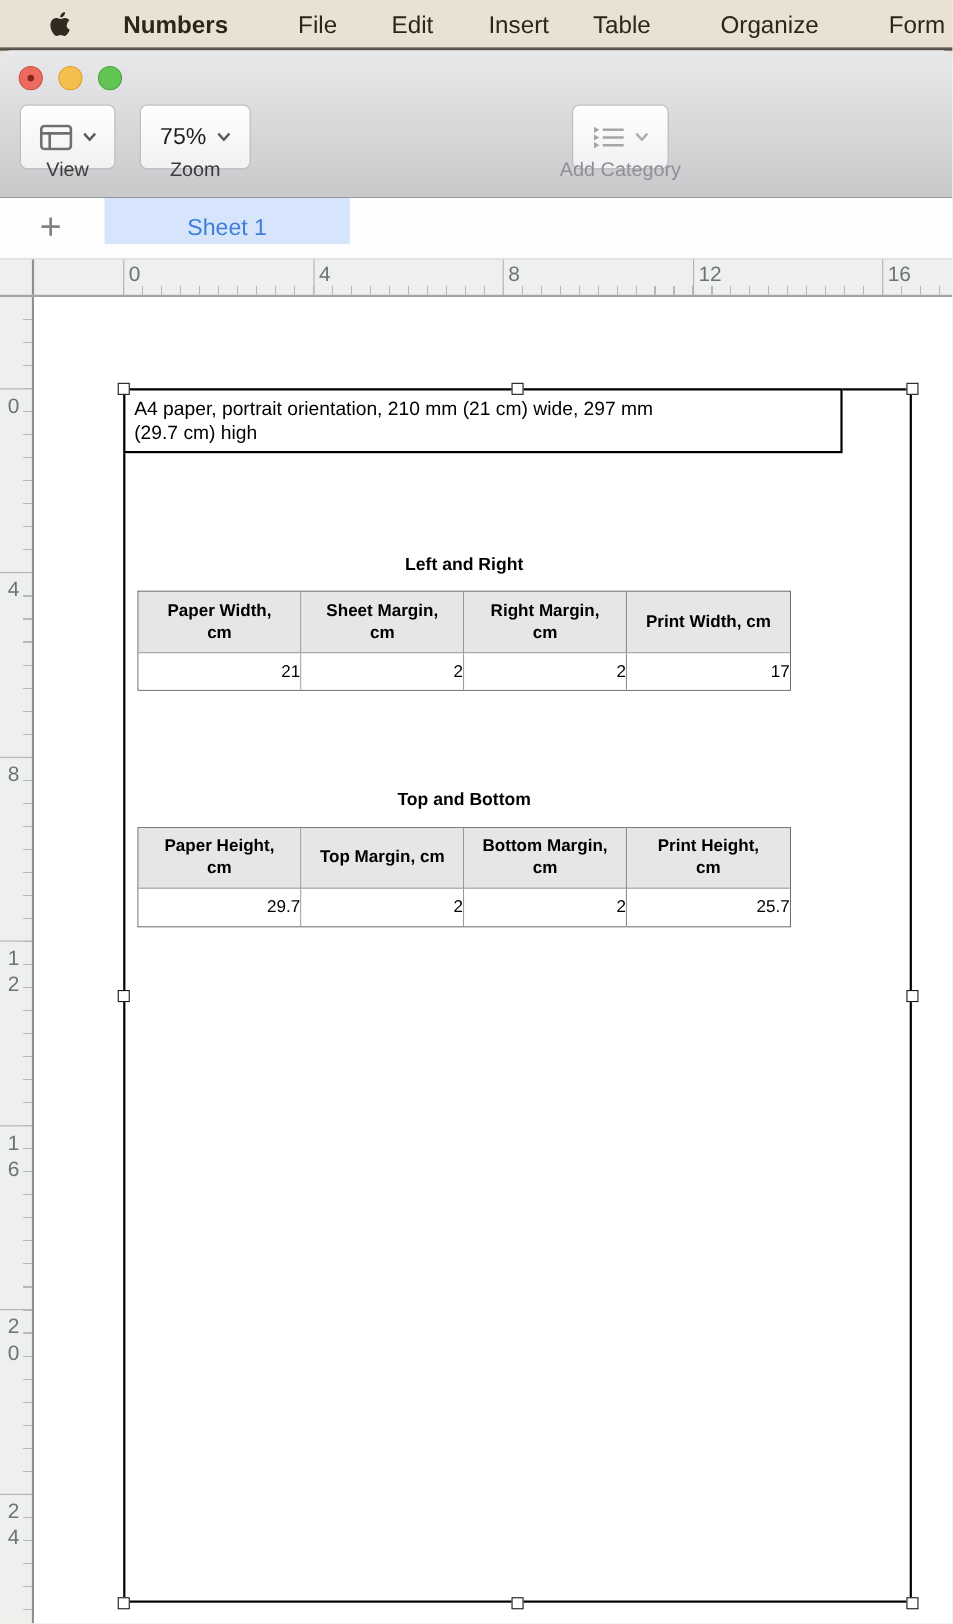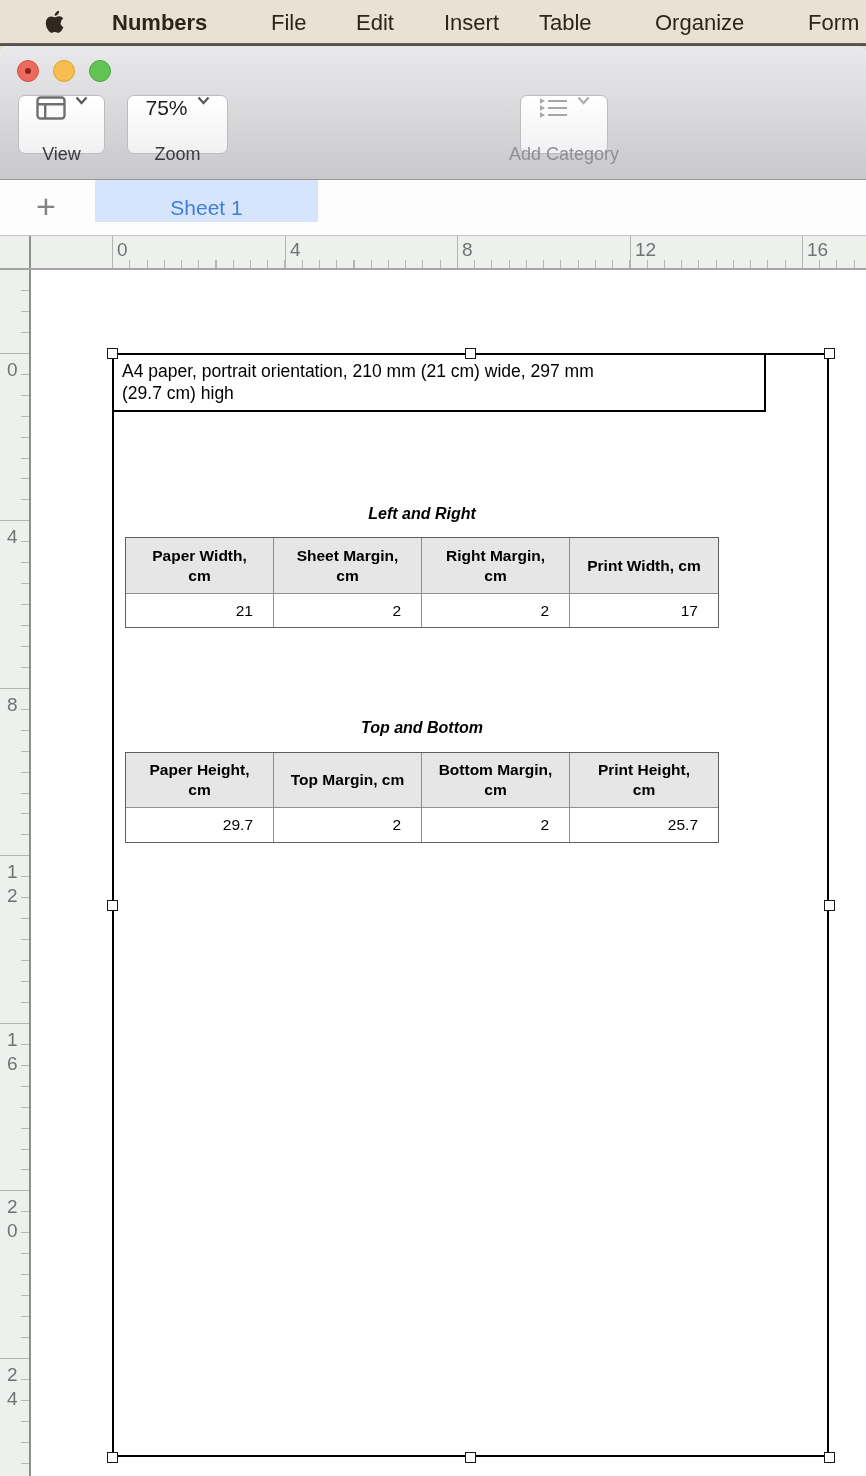--- a/index.html
+++ b/index.html
@@ -21,21 +21,21 @@
     border-radius:9px 9px 0 0;overflow:hidden;background:#fff;}
   .toolbar{position:absolute;left:0;top:0;width:866px;height:134px;
     background:linear-gradient(#e9e9eb,#c9c9cc);border-bottom:1px solid #98989b;box-sizing:border-box;}
   .tl{position:absolute;top:14px;width:22px;height:22px;border-radius:50%;box-sizing:border-box;}
   .tl.red{left:17px;background:#ed6a5e;border:1px solid #d0503f;}
   .tl.red::after{content:"";position:absolute;left:7px;top:7px;width:6px;height:6px;border-radius:50%;background:#84251e;}
   .tl.yellow{left:53px;background:#f5be4f;border:1px solid #dfa123;}
   .tl.green{left:89px;background:#62c454;border:1px solid #47a63c;}
   .btn{position:absolute;top:49px;height:59px;border-radius:7px;box-sizing:border-box;
     background:linear-gradient(#ffffff,#f1f1f3);border:1px solid #bcbcbf;
-    display:flex;align-items:flex-start;justify-content:center;gap:9px;cursor:default;}
+    display:flex;align-items:center;justify-content:center;gap:9px;cursor:default;}
   .btn-label{position:absolute;top:98px;height:22px;font-size:18px;color:#3b3b3d;text-align:center;}
   .btn-label.dim{color:#8f8f93;}
   .zoom-val{font-size:21px;color:#1d1d1f;}
   
   .sheet-bar{position:absolute;left:0;top:134px;width:866px;height:56px;background:#fdfdfd;
     border-bottom:1px solid #c6c6c6;box-sizing:border-box;}
   .add-sheet{position:absolute;left:24px;top:0;width:44px;height:55px;line-height:52px;
     text-align:center;font-size:34px;font-weight:200;color:#828286;}
   .sheet-tab{position:absolute;left:95px;top:0;width:223px;height:42px;background:#d6e5fb;
     color:#3e7fd9;font-size:21px;line-height:55px;text-align:center;}
@@ -55,29 +55,29 @@
     background:repeating-linear-gradient(to bottom,#b6b8b6 0 1px,transparent 1px 20.94px);}
   
   .page{position:absolute;left:31px;top:224px;width:835px;height:1206px;background:#ffffff;}
   .sel-rect{position:absolute;left:81px;top:83px;width:717px;height:1104px;
     border:2px solid #000;box-sizing:border-box;}
   .handle{position:absolute;width:11px;height:11px;background:#fff;border:1.5px solid #1a1a1a;box-sizing:border-box;}
   .text-box{position:absolute;left:81px;top:83px;width:654px;height:59px;box-sizing:border-box;
     border:2px solid #000;background:#fff;padding:5px 8px;
     font-size:17.5px;line-height:22px;color:#000;white-space:pre-line;}
   .tbl-title{position:absolute;left:94px;width:594px;text-align:center;
-    font-size:16px;font-weight:bold;color:#000;font-style:italic;}
+    font-size:16px;font-weight:bold;color:#000;}
   .tbl{position:absolute;left:94px;width:594px;border:1.5px solid #5f5f5f;box-sizing:border-box;
     display:grid;grid-template-columns:repeat(4,1fr);}
   .th{background:#e6e6e6;border-right:1px solid #8f8f8f;border-bottom:1px solid #8f8f8f;
     display:flex;align-items:center;justify-content:center;text-align:center;
     font-size:15.5px;font-weight:bold;line-height:20px;color:#000;white-space:pre-line;box-sizing:border-box;}
   .th:nth-child(4){border-right:none;}
   .td{background:#fff;border-right:1px solid #8f8f8f;text-align:right;
-    font-size:15.5px;color:#000;box-sizing:border-box;padding-right:20px;
+    font-size:15.5px;color:#000;box-sizing:border-box;padding-right:0;
     display:flex;align-items:center;justify-content:flex-end;}
   .td:nth-child(8){border-right:none;}
   .t1 .th{height:56px;} .t1 .td{height:33px;}
   .t2 .th{height:55px;} .t2 .td{height:34px;}
 </style>
 </head>
 <body>
 
 <div class="menu-bar">
   <svg class="apple" viewBox="0 0 24 28">

